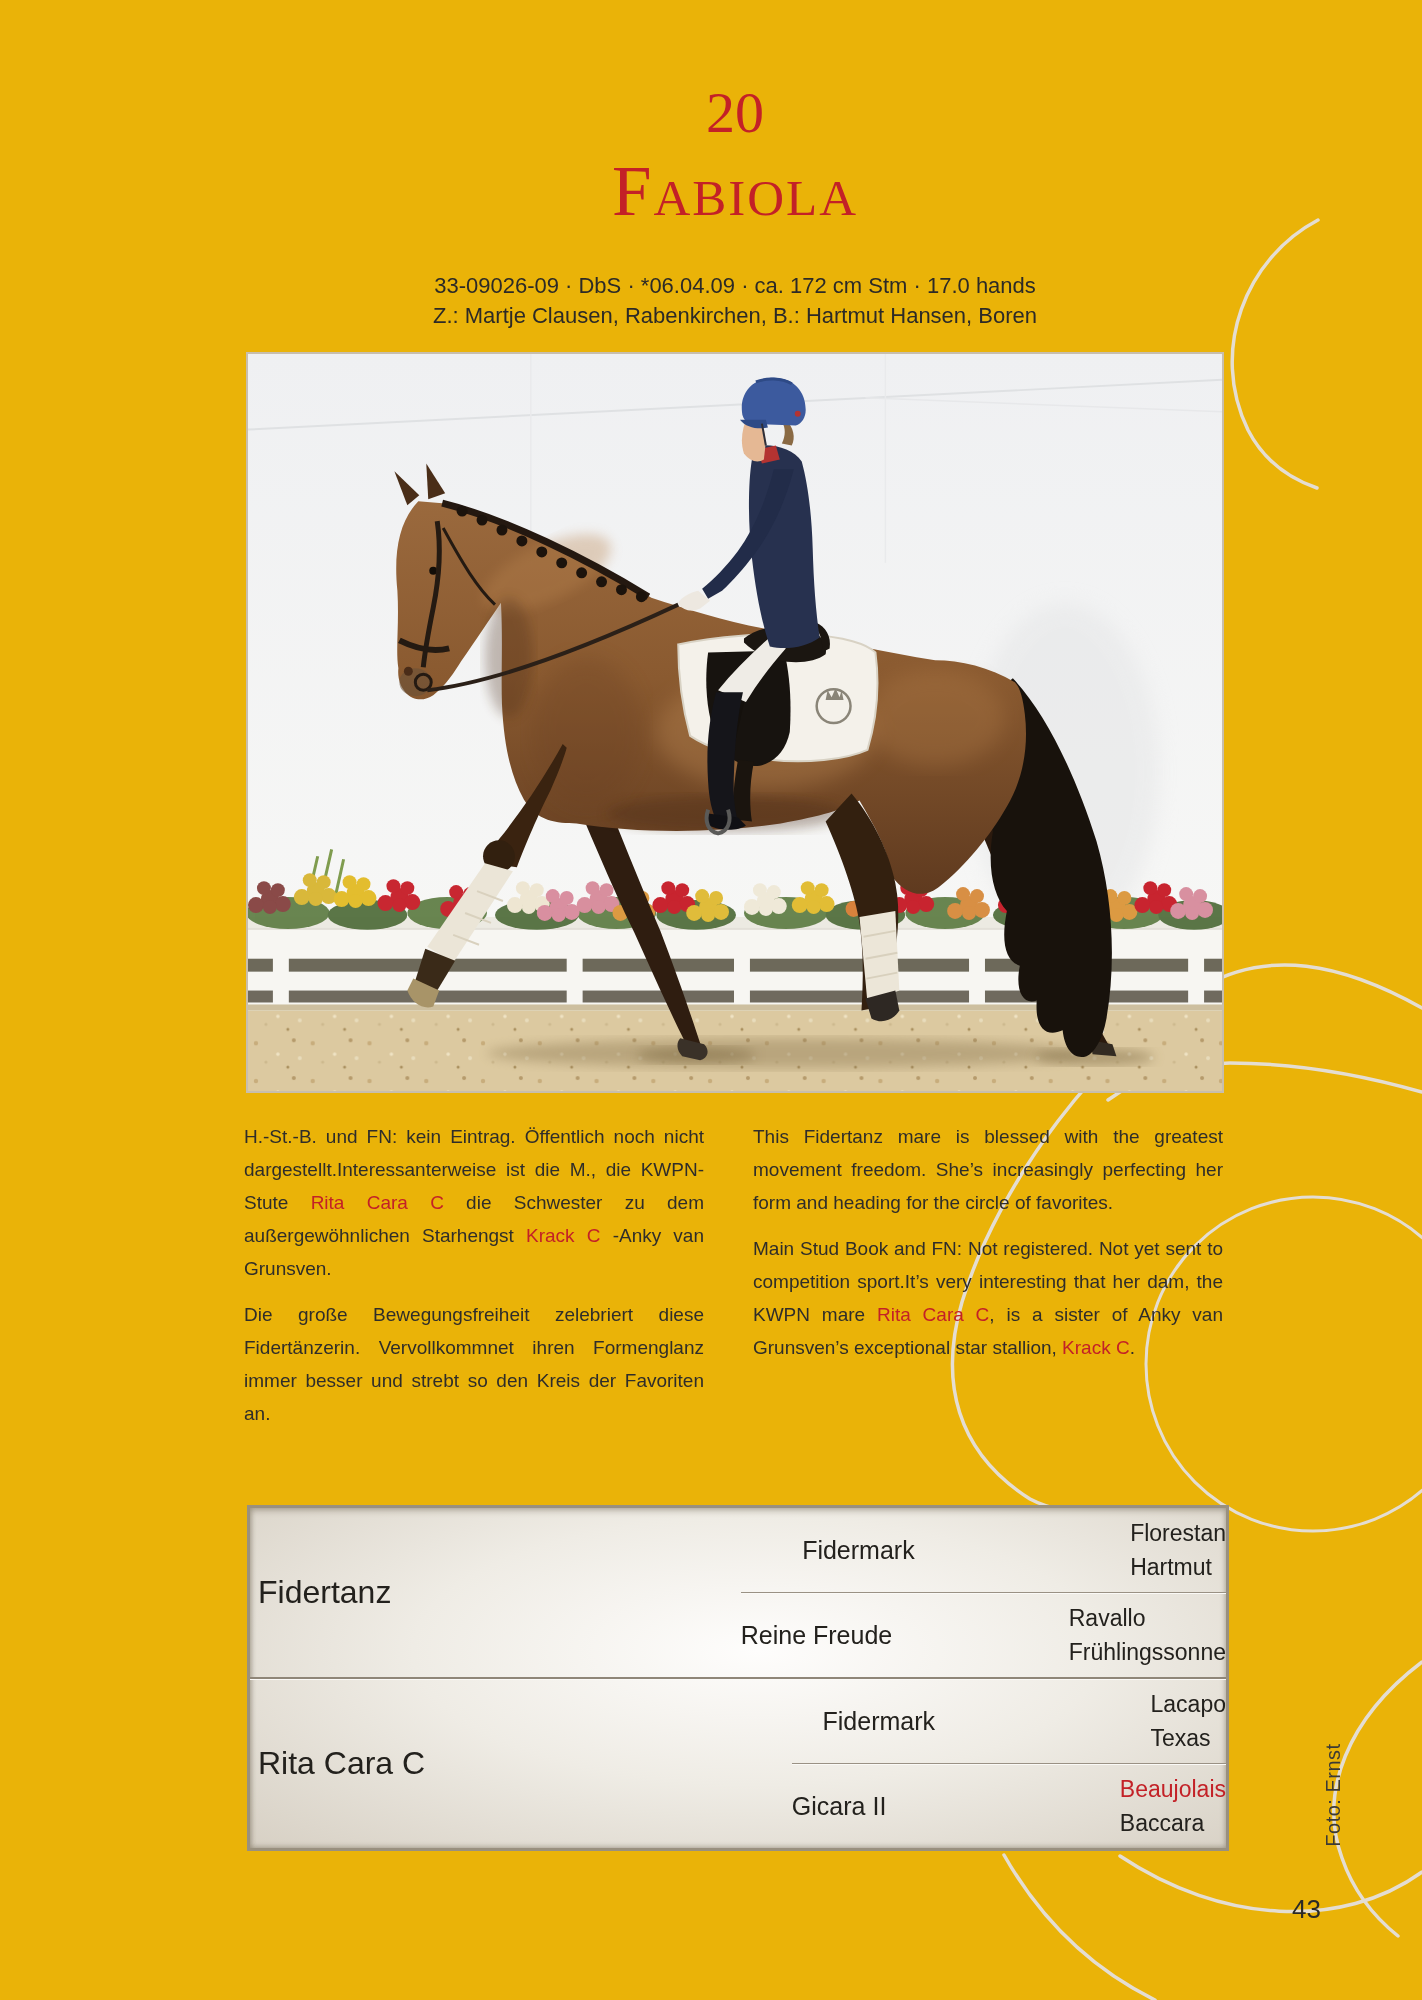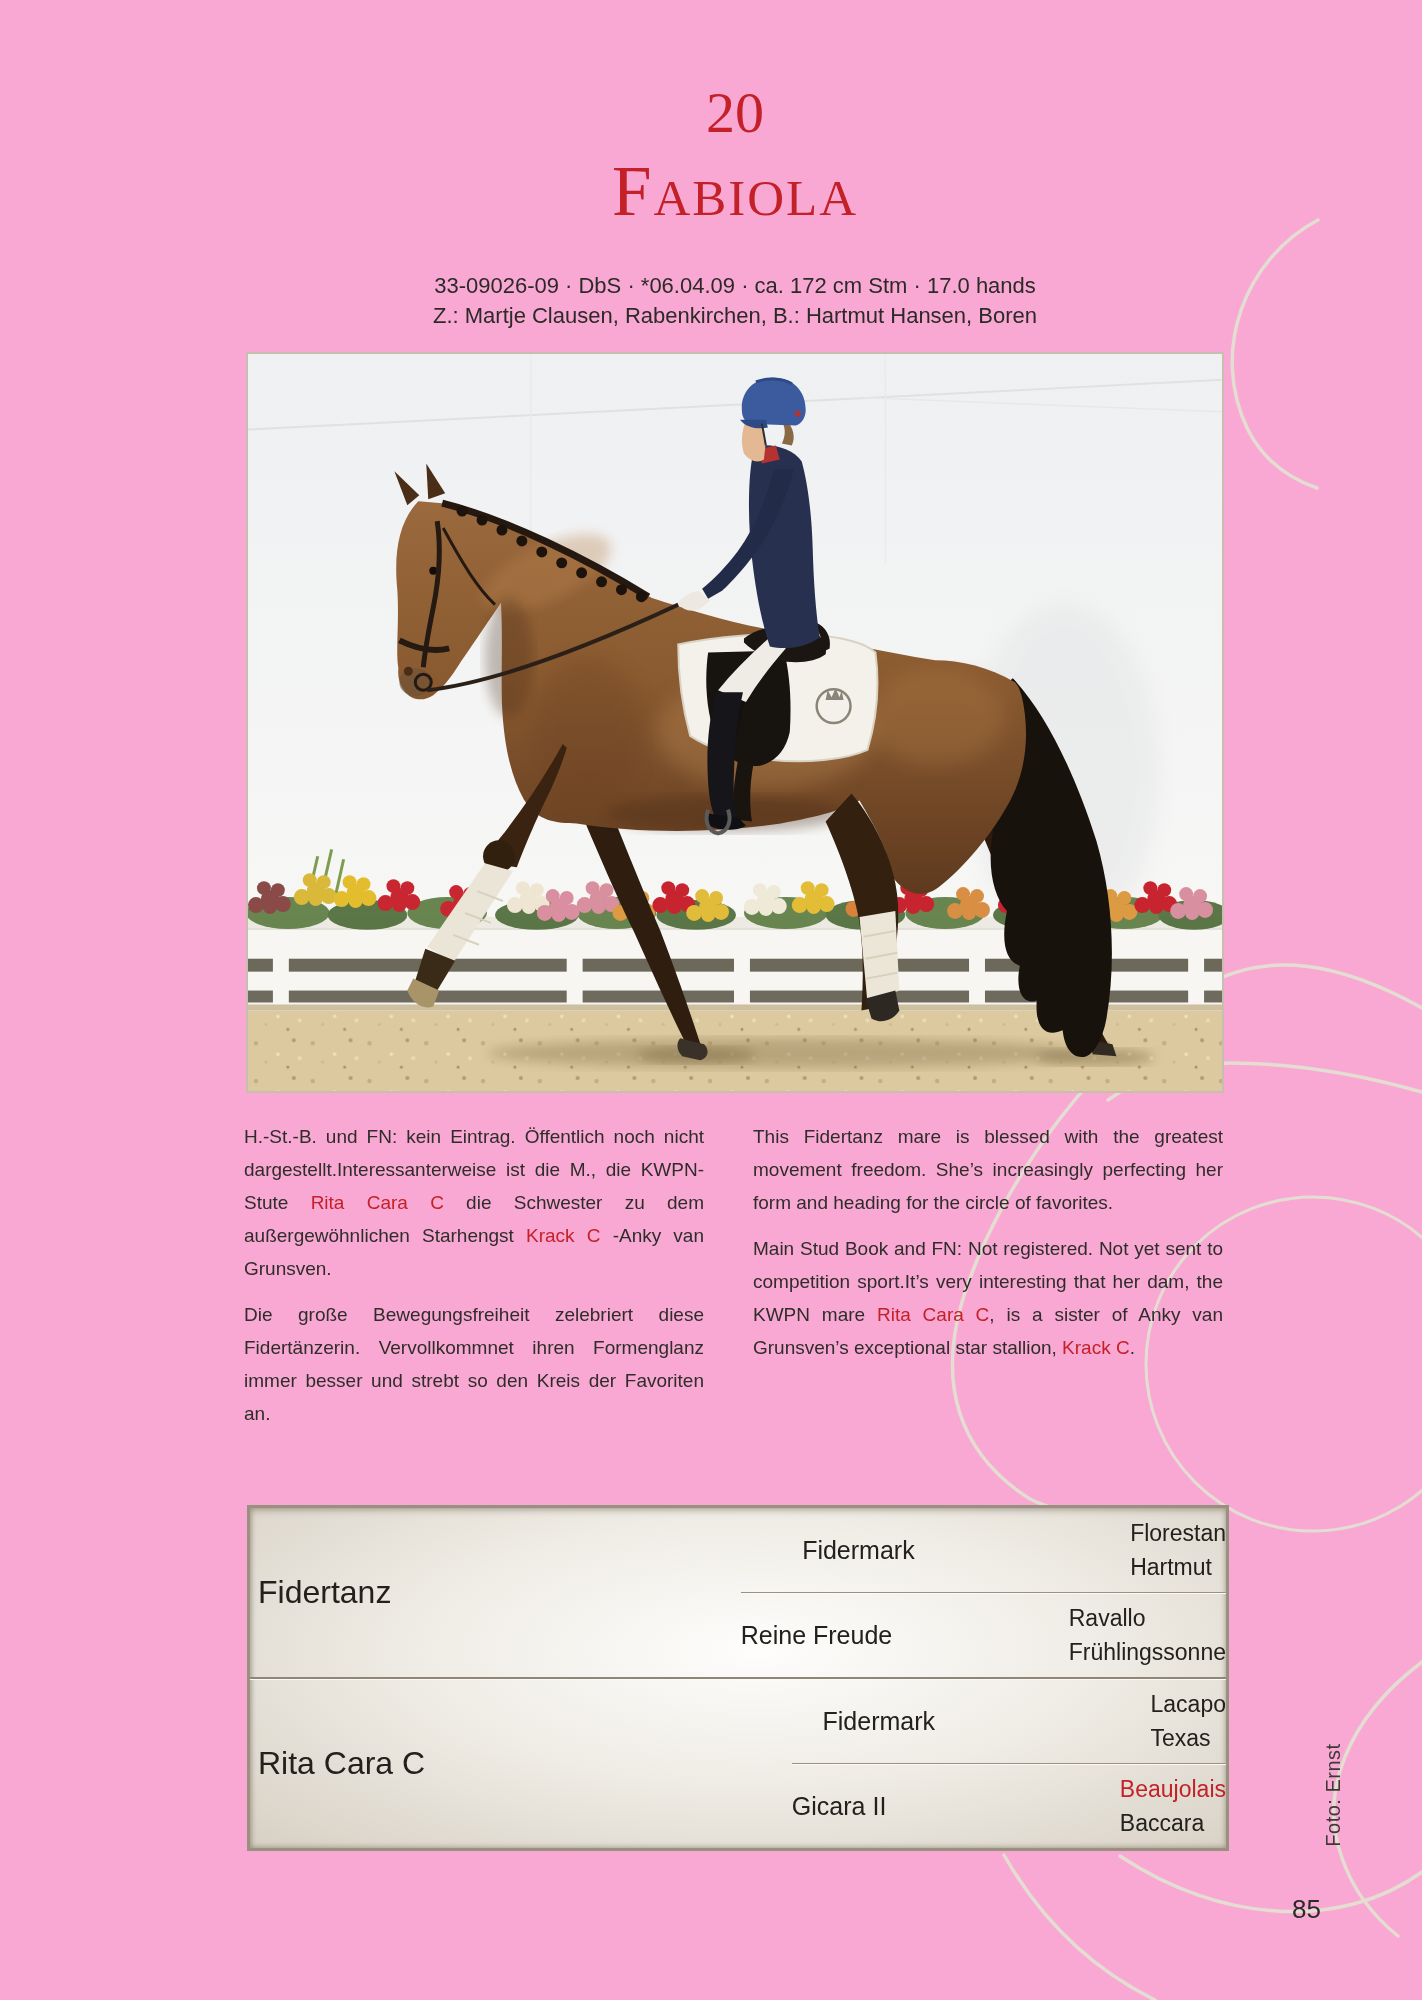--- a/index.html
+++ b/index.html
@@ -1,16 +1,16 @@
 <!DOCTYPE html>
 <html><head>
 <meta charset="utf-8">
 <style>
   html,body{margin:0;padding:0;}
-  .page{position:relative;width:1422px;height:2000px;background:#f9a8d4;overflow:hidden;
+  .page{position:relative;width:1422px;height:2000px;background:#eab308;overflow:hidden;
         font-family:"Liberation Sans",sans-serif;color:#2f2d2a;}
   .deco{position:absolute;left:0;top:0;z-index:0;}
   .layer{position:absolute;z-index:1;}
 
   
   .header{left:246px;top:0;width:978px;text-align:center;}
   .catalog-number{position:absolute;left:0;top:84px;width:100%;
      font-family:"Liberation Serif",serif;font-size:58px;line-height:1;color:#c32127;}
   .horse-name{position:absolute;left:0;top:156px;width:100%;margin:0;font-weight:normal;
      font-family:"Liberation Serif",serif;font-size:51px;line-height:1;color:#c32127;
@@ -345,15 +345,15 @@
           <div class="gen3">
             <span class="red">Beaujolais</span>
             <span>Baccara</span>
           </div>
         </div>
       </div>
     </div>
   </div>
 
   <div class="layer photo-credit">Foto: Ernst</div>
-  <div class="layer page-number">85</div>
+  <div class="layer page-number">43</div>
 
 </div>
 
 </body></html>

